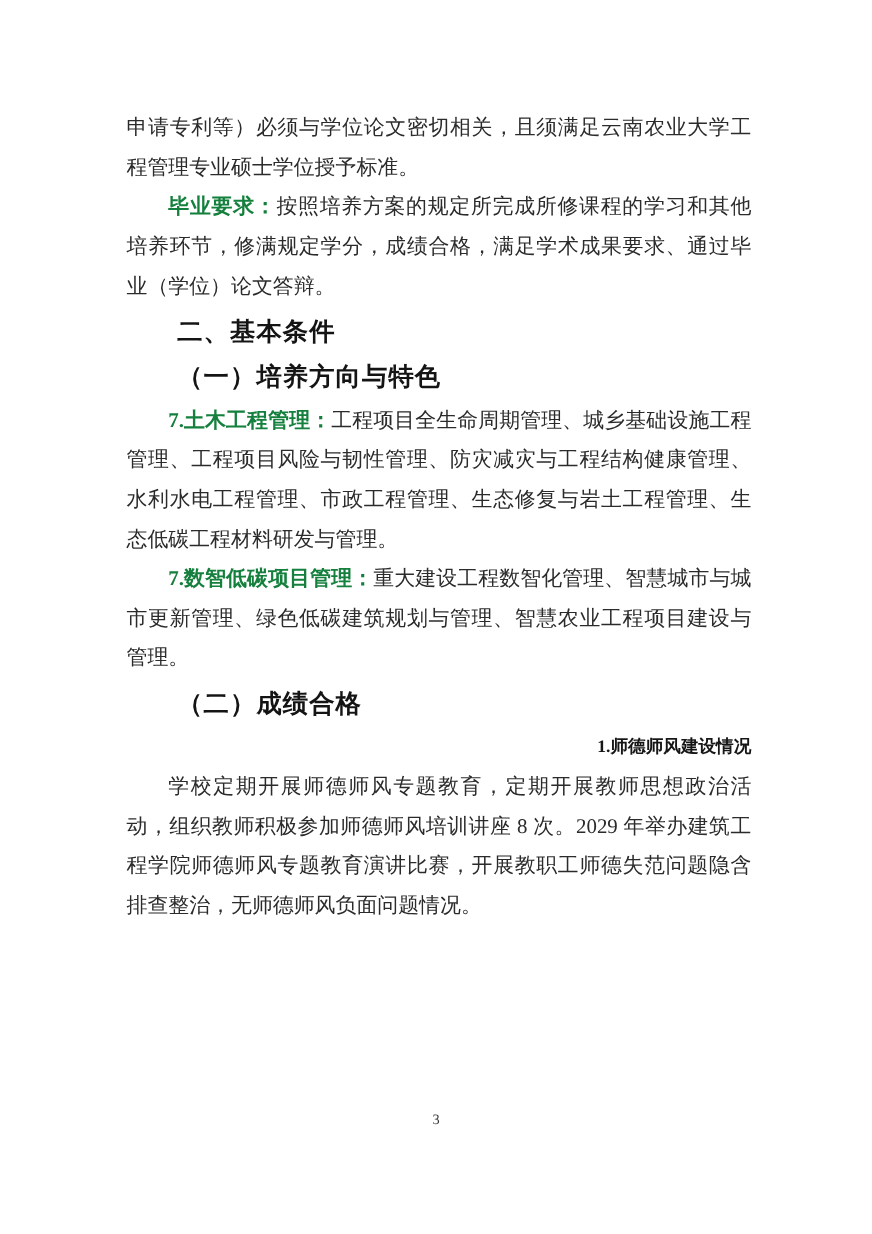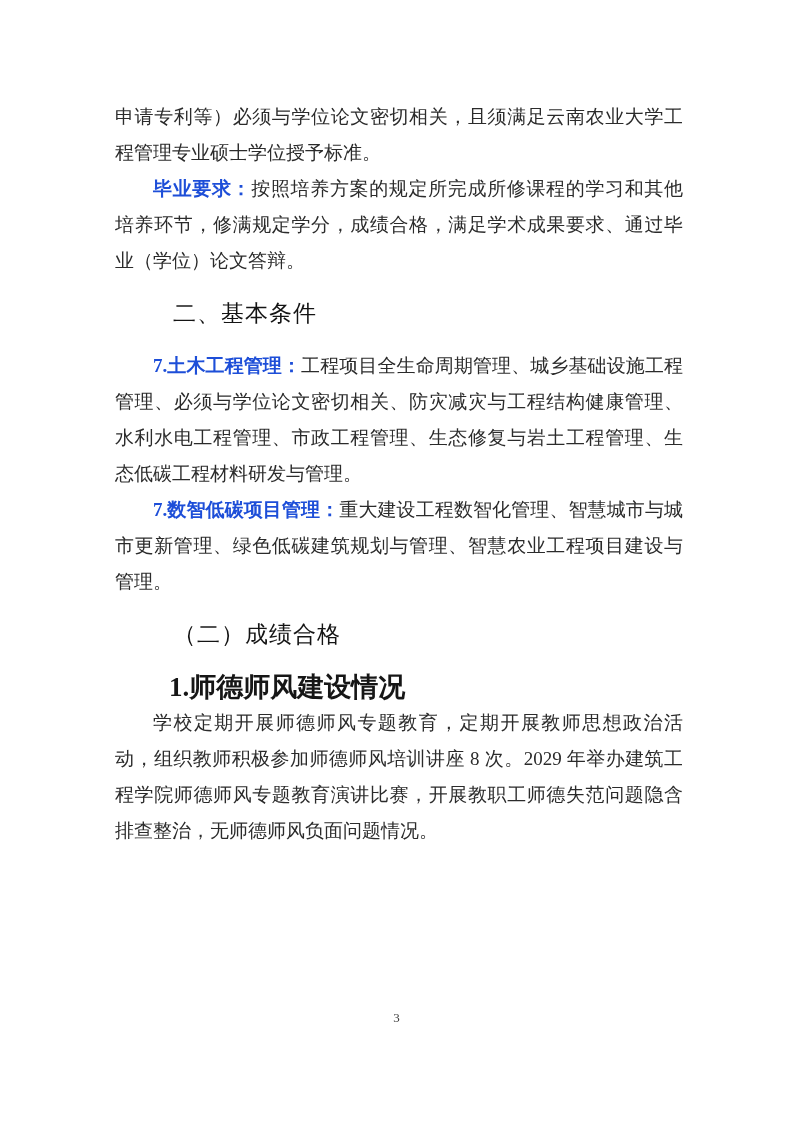--- a/index.html
+++ b/index.html
@@ -30,40 +30,41 @@
     text-indent: 2em;
     font-family: "Liberation Serif", serif;
     color: #2b2b2b;
     word-break: break-all;
   }
   p.body.cont {
     text-indent: 0;
   }
   .lead {
     font-weight: bold;
-    color: #1d4ed8;
+    color: #15803d;
   }
   .h-big {
-    margin: 16px;
+    margin: 4px;
     font-size: 23px;
     line-height: 37px;
-    font-weight: normal;
+    font-weight: bold;
     text-indent: 1.83em;
     font-family: "Liberation Sans", sans-serif;
     color: #141414;
     letter-spacing: 1px;
   }
   .h-small {
     margin: 0;
-    font-size: 27px;
+    font-size: 16px;
     line-height: 36px;
     font-weight: bold;
     text-indent: 2em;
     font-family: "Liberation Serif", serif;
     color: #161616;
+    text-align: right;
   }
   .page-number {
     position: absolute;
     top: 1010px;
     left: 0;
     width: 100%;
     text-align: center;
     font-size: 13px;
     color: #3c3c3c;
     font-family: "Liberation Serif", serif;
@@ -74,23 +75,24 @@
 
 <div class="page">
   <div class="content">
 
     <p class="body cont">申请专利等）必须与学位论文密切相关，且须满足云南农业大学工程管理专业硕士学位授予标准。</p>
 
     <p class="body"><span class="lead">毕业要求：</span><span>按照培养方案的规定所完成所修课程的学习和其他培养环节，修满规定学分，成绩合格，满足学术成果要求、通过毕业（学位）论文答辩。</span></p>
 
     <h2 class="h-big">二、基本条件</h2>
 
+    <h3 class="h-big">（一）培养方向与特色</h3>
 
 
-    <p class="body"><span class="lead">7.土木工程管理：</span><span>工程项目全生命周期管理、城乡基础设施工程管理、必须与学位论文密切相关、防灾减灾与工程结构健康管理、水利水电工程管理、市政工程管理、生态修复与岩土工程管理、生态低碳工程材料研发与管理。</span></p>
+    <p class="body"><span class="lead">7.土木工程管理：</span><span>工程项目全生命周期管理、城乡基础设施工程管理、工程项目风险与韧性管理、防灾减灾与工程结构健康管理、水利水电工程管理、市政工程管理、生态修复与岩土工程管理、生态低碳工程材料研发与管理。</span></p>
 
     <p class="body"><span class="lead">7.数智低碳项目管理：</span><span>重大建设工程数智化管理、智慧城市与城市更新管理、绿色低碳建筑规划与管理、智慧农业工程项目建设与管理。</span></p>
 
 
     <h3 class="h-big">（二）成绩合格</h3>
 
     <h4 class="h-small">1.师德师风建设情况</h4>
 
     <p class="body">学校定期开展师德师风专题教育，定期开展教师思想政治活动，组织教师积极参加师德师风培训讲座 8 次。2029 年举办建筑工程学院师德师风专题教育演讲比赛，开展教职工师德失范问题隐含排查整治，无师德师风负面问题情况。</p>
 

